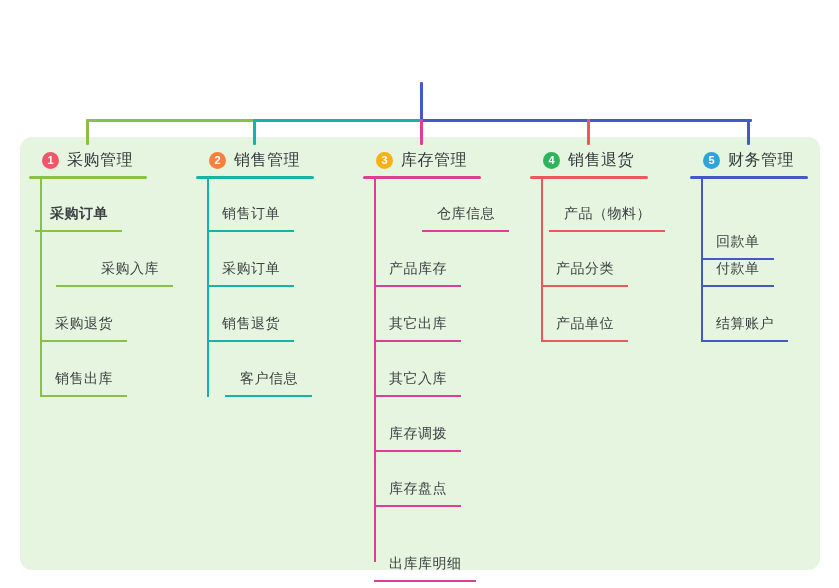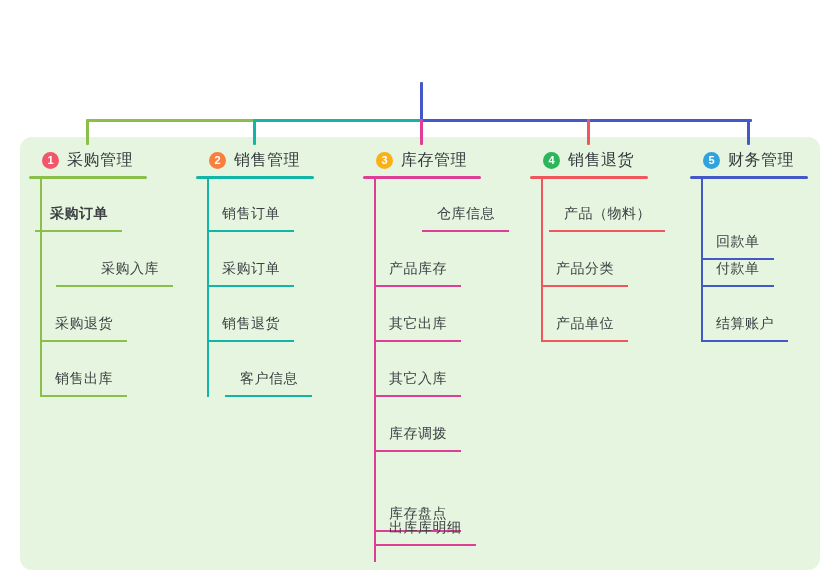--- a/index.html
+++ b/index.html
@@ -94,22 +94,22 @@
         <span class="badge" style="background: rgb(251, 176, 24);">3</span>
         <span class="branch-label">库存管理</span>
       </div>
       <div class="header-underline" style="left: 363px; width: 118px; background: rgb(221, 63, 150);"></div>
       <div class="trunk" style="left: 374px; top: 179px; height: 383px; background: rgb(221, 63, 150);"></div>
       <div class="child-node" style="left: 374px; top: 204px; border-bottom-color: rgb(221, 63, 150); margin-left: 48px;"><span>仓库信息</span></div>
       <div class="child-node" style="left: 374px; top: 259px; border-bottom-color: rgb(221, 63, 150);"><span>产品库存</span></div>
       <div class="child-node" style="left: 374px; top: 314px; border-bottom-color: rgb(221, 63, 150);"><span>其它出库</span></div>
       <div class="child-node" style="left: 374px; top: 369px; border-bottom-color: rgb(221, 63, 150);"><span>其它入库</span></div>
       <div class="child-node" style="left: 374px; top: 424px; border-bottom-color: rgb(221, 63, 150);"><span>库存调拨</span></div>
-      <div class="child-node" style="left: 374px; top: 504px; border-bottom-color: rgb(221, 63, 150);"><span>库存盘点</span></div>
-      <div class="child-node" style="left: 374px; top: 518px; border-bottom-color: rgb(221, 63, 150);"><span>出库库明细</span></div>
+      <div class="child-node" style="left: 374px; top: 479px; border-bottom-color: rgb(221, 63, 150);"><span>库存盘点</span></div>
+      <div class="child-node" style="left: 374px; top: 554px; border-bottom-color: rgb(221, 63, 150);"><span>出库库明细</span></div>
       <div class="branch-header" style="left: 543px;">
         <span class="badge" style="background: rgb(46, 180, 90);">4</span>
         <span class="branch-label">销售退货</span>
       </div>
       <div class="header-underline" style="left: 530px; width: 118px; background: rgb(240, 87, 93);"></div>
       <div class="trunk" style="left: 541px; top: 179px; height: 163px; background: rgb(240, 87, 93);"></div>
       <div class="child-node" style="left: 541px; top: 204px; border-bottom-color: rgb(240, 87, 93); margin-left: 8px;"><span>产品（物料）</span></div>
       <div class="child-node" style="left: 541px; top: 259px; border-bottom-color: rgb(240, 87, 93);"><span>产品分类</span></div>
       <div class="child-node" style="left: 541px; top: 314px; border-bottom-color: rgb(240, 87, 93);"><span>产品单位</span></div>
       <div class="branch-header" style="left: 703px;">

